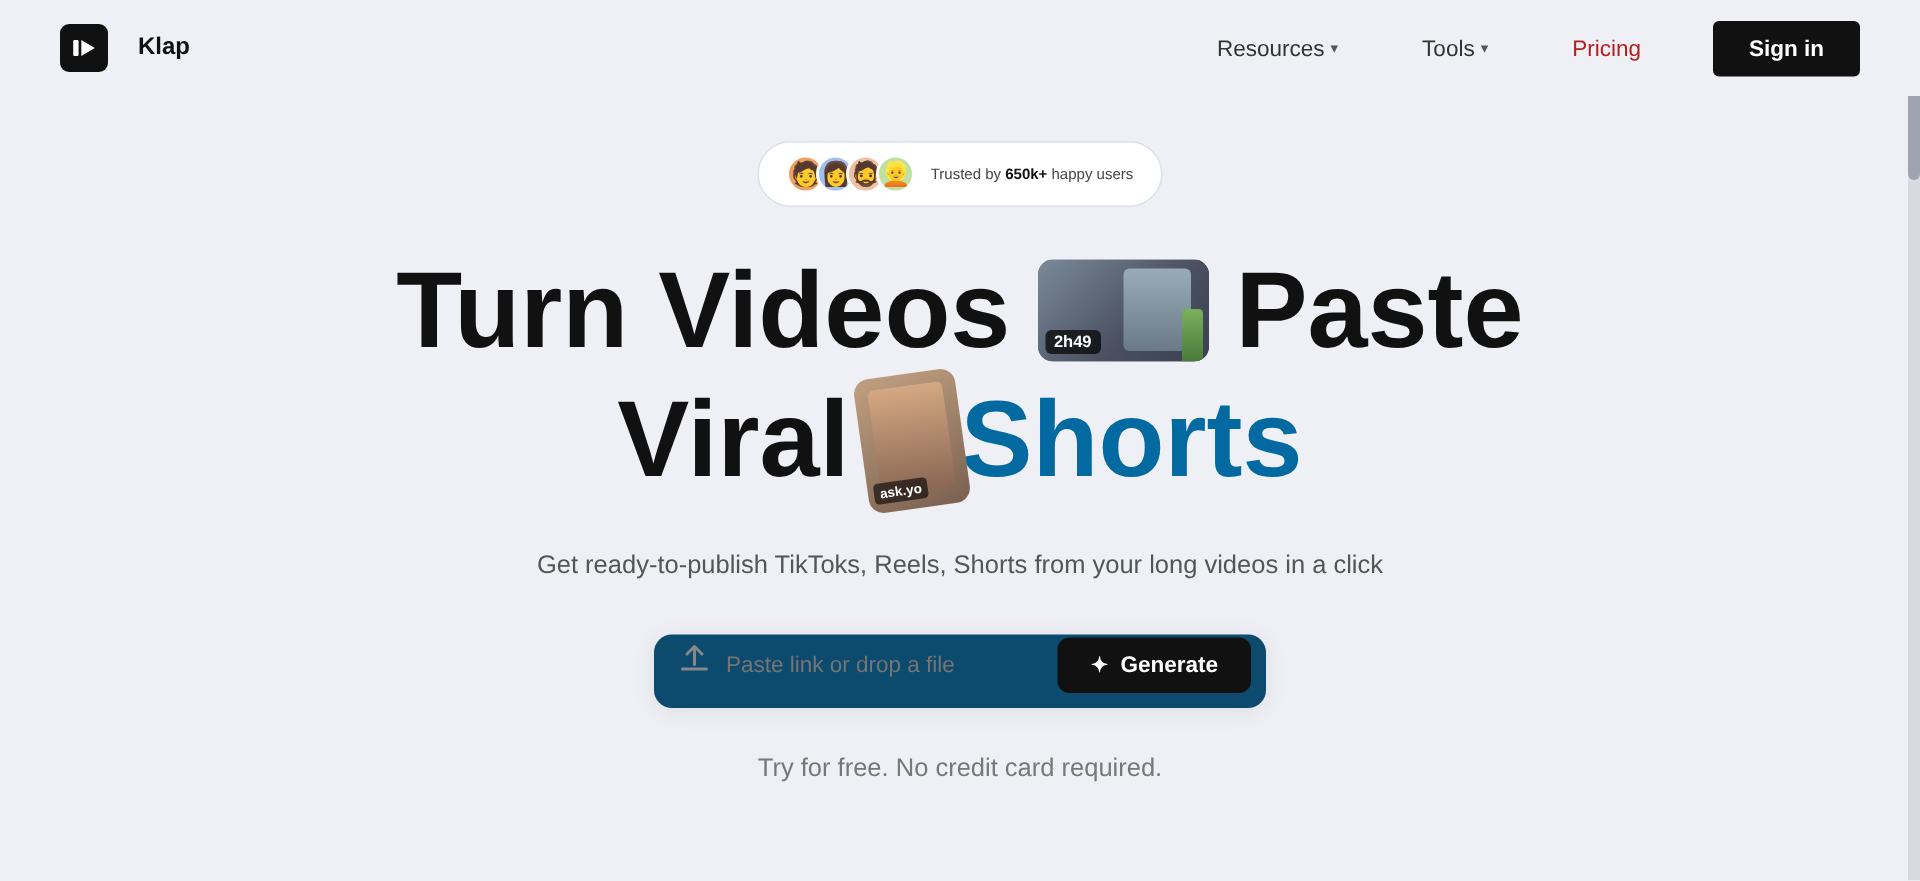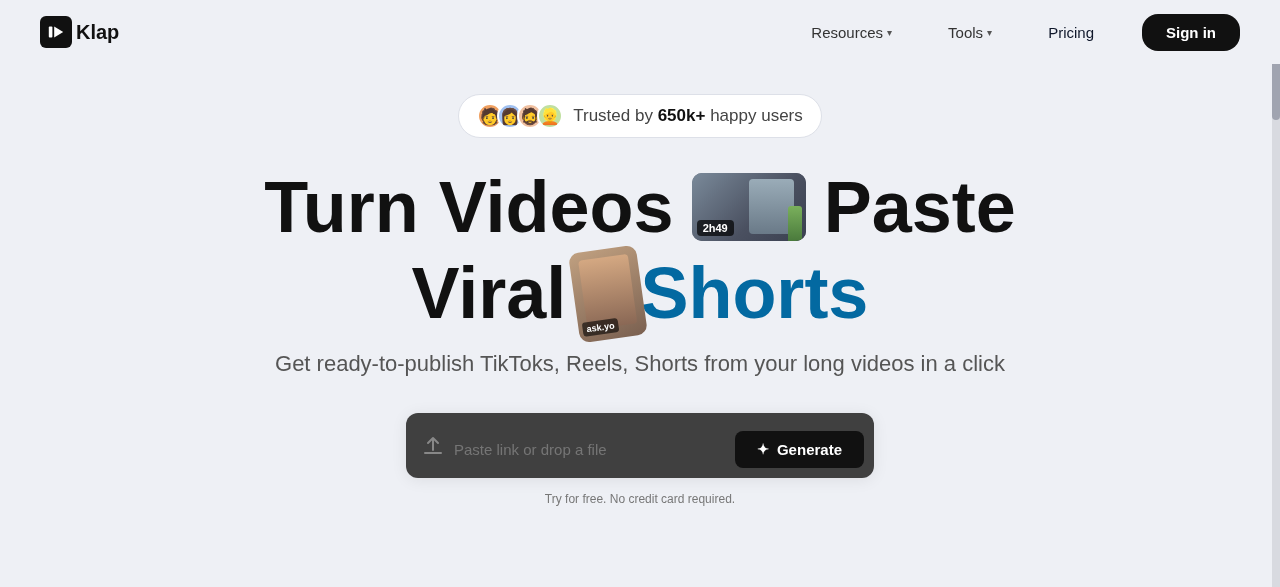--- a/index.html
+++ b/index.html
@@ -19,22 +19,22 @@
       justify-content: space-between;
       padding: 0 40px;
       height: 64px;
       background: #eef0f5;
       position: relative;
       z-index: 10;
     }
     .nav-logo {
       display: flex;
       align-items: center;
-      gap: 4px;
-      font-size: 20px;
+      gap: 20px;
+      font-size: 16px;
       font-weight: 700;
       color: #111;
       text-decoration: none;
     }
     .logo-icon {
       width: 32px;
       height: 32px;
       background: #111;
       border-radius: 6px;
       display: flex;
@@ -58,29 +58,29 @@
       border-radius: 6px;
       text-decoration: none;
     }
     .nav-chevron {
       font-size: 10px;
       color: #555;
     }
     .nav-pricing {
       padding: 8px 16px;
       font-size: 15px;
-      color: #0f172a;
+      color: #b91c1c;
       cursor: pointer;
     }
     .nav-signin {
       background: #111;
       color: #fff;
       border: none;
       padding: 10px 24px;
-      border-radius: 16px;
+      border-radius: 4px;
       font-size: 15px;
       font-weight: 600;
       cursor: pointer;
       margin-left: 8px;
     }
 
     
     .scrollbar {
       position: absolute;
       right: 0;
@@ -128,31 +128,31 @@
       border: 2px solid #fff;
       margin-left: -6px;
       font-size: 16px;
       display: flex;
       align-items: center;
       justify-content: center;
       overflow: hidden;
     }
     .trust-avatar:first-child { margin-left: 0; }
     .trust-text {
-      font-size: 17px;
+      font-size: 10px;
       color: #444;
     }
     .trust-text strong { color: #111; font-weight: 700; }
 
     
     .headline-container {
       position: relative;
       text-align: left;
       line-height: 1.15;
-      margin-bottom: 12px;
+      margin-bottom: 28px;
     }
     .headline-line1 {
       display: flex;
       align-items: center;
       justify-content: center;
       gap: 18px;
       font-size: 72px;
       font-weight: 900;
       color: #111;
       position: relative;
@@ -230,34 +230,34 @@
       background: rgba(0,0,0,0.6);
       color: #fff;
       font-size: 9px;
       font-weight: 600;
       padding: 2px 4px;
       border-radius: 3px;
     }
 
     
     .subtitle {
-      font-size: 22px;
+      font-size: 17px;
       color: #555;
       margin-bottom: 36px;
       text-align: center;
     }
 
     
     .input-bar {
       display: flex;
       align-items: center;
-      background: #404040;
+      background: #0c4a6e;
       border-radius: 12px;
-      padding: 18px 10px 10px 16px;
-      width: 468px;
+      padding: 2px 10px 10px 16px;
+      width: 408px;
       box-shadow: 0 2px 16px rgba(0,0,0,0.08);
       gap: 10px;
       margin-bottom: 14px;
     }
     .upload-icon {
       color: #888;
       font-size: 20px;
       flex-shrink: 0;
     }
     .input-field {
@@ -281,23 +281,24 @@
       align-items: center;
       gap: 8px;
       white-space: nowrap;
     }
     .generate-icon {
       font-size: 14px;
     }
 
     
     .try-free {
-      font-size: 12px;
+      font-size: 17px;
       color: #777;
       text-align: center;
+      margin-top: 16px;
     }
   </style>
 </head>
 <body>
 
 <div class="scrollbar">
   <div class="scrollbar-thumb"></div>
 </div>
 
 <nav>

